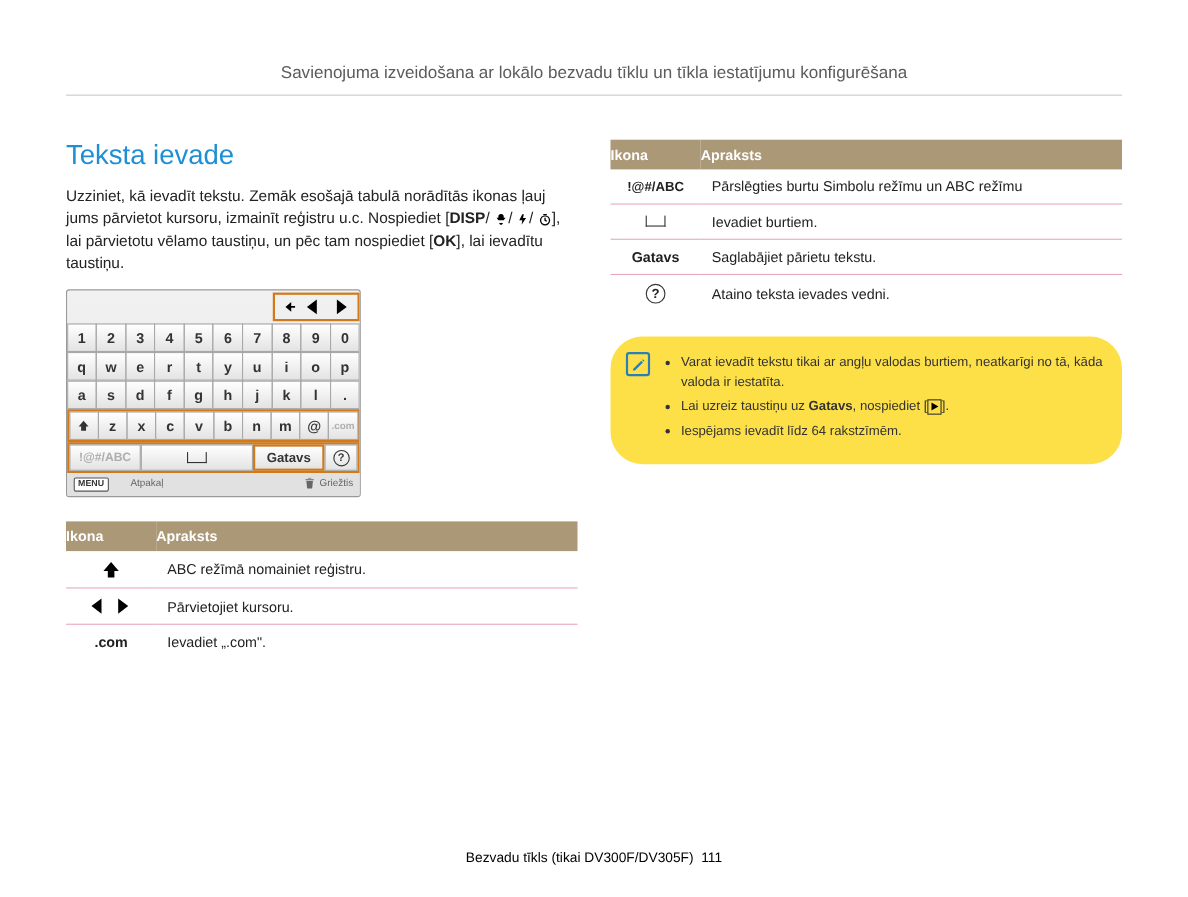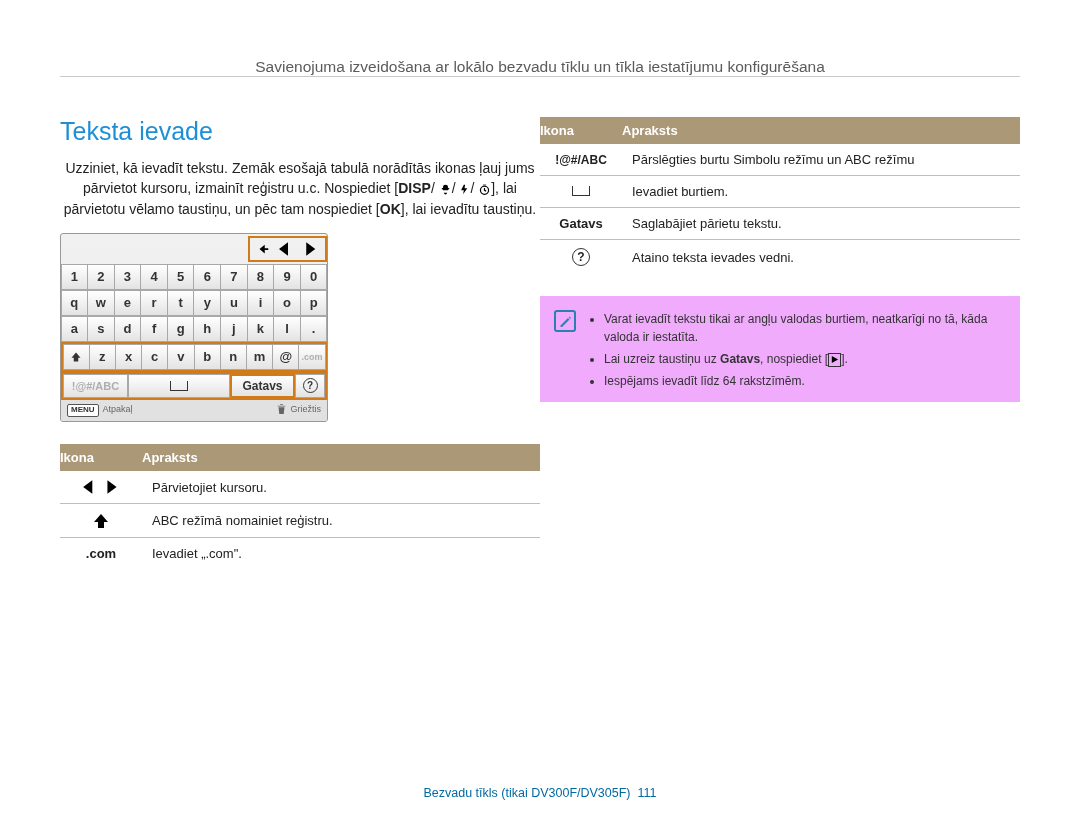--- a/index.html
+++ b/index.html
@@ -9,42 +9,43 @@
     background: #fff;
     font-family: Arial, Helvetica, sans-serif;
     color: #222;
     position: relative;
   }
   .page-title {
     text-align: center;
     font-size: 15.5px;
     color: #5b5b5b;
     padding-top: 58px;
+    padding-bottom: 10px;
     border-bottom: 1px solid #c9c9c9;
     margin: 0 60px;
     font-weight: 400;
   }
   .columns {
     display: flex;
     margin: 0 60px;
     padding-top: 40px;
+    gap: 30px;
   }
   .col-left, .col-right { flex: 1; }
   .section-heading {
     font-size: 25px;
     color: #1e8fd6;
     font-weight: 400;
     margin-bottom: 12px;
   }
   .intro-text {
     font-size: 14px;
     color: #222;
     line-height: 1.45;
     margin-bottom: 14px;
-    text-align: center;
   }
   .keyboard-graphic {
     width: 268px;
     border: 1px solid #999;
     background: linear-gradient(#f1f1f1,#e6e6e6);
     border-radius: 3px;
     overflow: hidden;
     margin-bottom: 22px;
   }
   .kb-top {
@@ -93,21 +94,21 @@
     background: #e1e1e1;
   }
   .kb-footer .menu-badge {
     border: 1px solid #555;
     background: #fff;
     border-radius: 2px;
     padding: 0 3px;
     font-size: 8px;
     font-weight: bold;
     color: #333;
-    margin-right: 4px;
+    margin-right: 20px;
   }
   .kb-footer .sp { flex: 1; }
   .kb-footer .trash { margin-right: 4px; }
 
   table.info {
     width: 100%;
     border-collapse: collapse;
     font-size: 13px;
   }
   table.info thead th {
@@ -128,26 +129,27 @@
   table.info tbody tr:last-child td { border-bottom: none; }
   table.info td.icon-cell { text-align: center; font-weight: bold; }
   .arrow-svg { width: 18px; height: 16px; fill: #000; display: inline-block; vertical-align: middle; }
   .help-circle {
     width: 18px; height: 18px; border: 1.5px solid #333; border-radius: 50%;
     display: inline-flex; align-items: center; justify-content: center;
     font-size: 12px; font-weight: bold;
   }
   .note-box {
     margin-top: 22px;
-    background: #f0abfc;
-    padding: 14px 16px 8px 50px;
+    background: #fde047;
+    padding: 14px 16px 18px 50px;
     font-size: 12px;
     color: #333;
     position: relative;
     line-height: 1.5;
+    border-radius: 29px;
   }
   .note-box ul { list-style: disc; padding-left: 14px; }
   .note-box li { margin-bottom: 4px; }
   .note-icon {
     position: absolute;
     left: 14px; top: 14px;
     width: 22px; height: 22px;
     border: 2px solid #2b7fb4;
     border-radius: 3px;
     display: flex; align-items: center; justify-content: center;
@@ -155,25 +157,25 @@
   .note-icon svg { fill: #2b7fb4; width: 12px; height: 12px; }
   .inline-box {
     display: inline-block;
     border: 1px solid #333;
     padding: 0 1px;
     line-height: 1;
     vertical-align: middle;
   }
   .footer {
     position: absolute;
-    bottom: 15px;
+    bottom: 28px;
     left: 0; right: 0;
     text-align: center;
     font-size: 12.5px;
-    color: #0369a1;
+    color: #000000;
   }
   .space-glyph {
     display: inline-block;
     width: 18px; height: 10px;
     border-left: 1.5px solid #333;
     border-right: 1.5px solid #333;
     border-bottom: 1.5px solid #333;
   }
 </style>
 </head>
@@ -301,36 +303,36 @@
     <table class="info">
       <thead>
         <tr>
           <th>Ikona</th>
           <th>Apraksts</th>
         </tr>
       </thead>
       <tbody>
         <tr>
           <td class="icon-cell">
+            <svg class="arrow-svg" viewBox="0 0 16 16">
+                <path d="M8 1L1 9h4v6h6V9h4z"></path>
+              </svg>
+          </td>
+          <td>ABC režīmā nomainiet reģistru.</td>
+        </tr>
+        <tr>
+          <td class="icon-cell">
             <svg class="arrow-svg" viewBox="0 0 14 14">
                 <path d="M9 1L1 7l8 6z"></path>
               </svg>
             <svg class="arrow-svg" viewBox="0 0 14 14">
                 <path d="M3 1l8 6-8 6z"></path>
               </svg>
           </td>
           <td>Pārvietojiet kursoru.</td>
-        </tr>
-        <tr>
-          <td class="icon-cell">
-            <svg class="arrow-svg" viewBox="0 0 16 16">
-                <path d="M8 1L1 9h4v6h6V9h4z"></path>
-              </svg>
-          </td>
-          <td>ABC režīmā nomainiet reģistru.</td>
         </tr>
         <tr>
           <td class="icon-cell">.com</td>
           <td>Ievadiet „.com".</td>
         </tr>
       </tbody>
     </table>
   </div>
 
   <div class="col-right">

